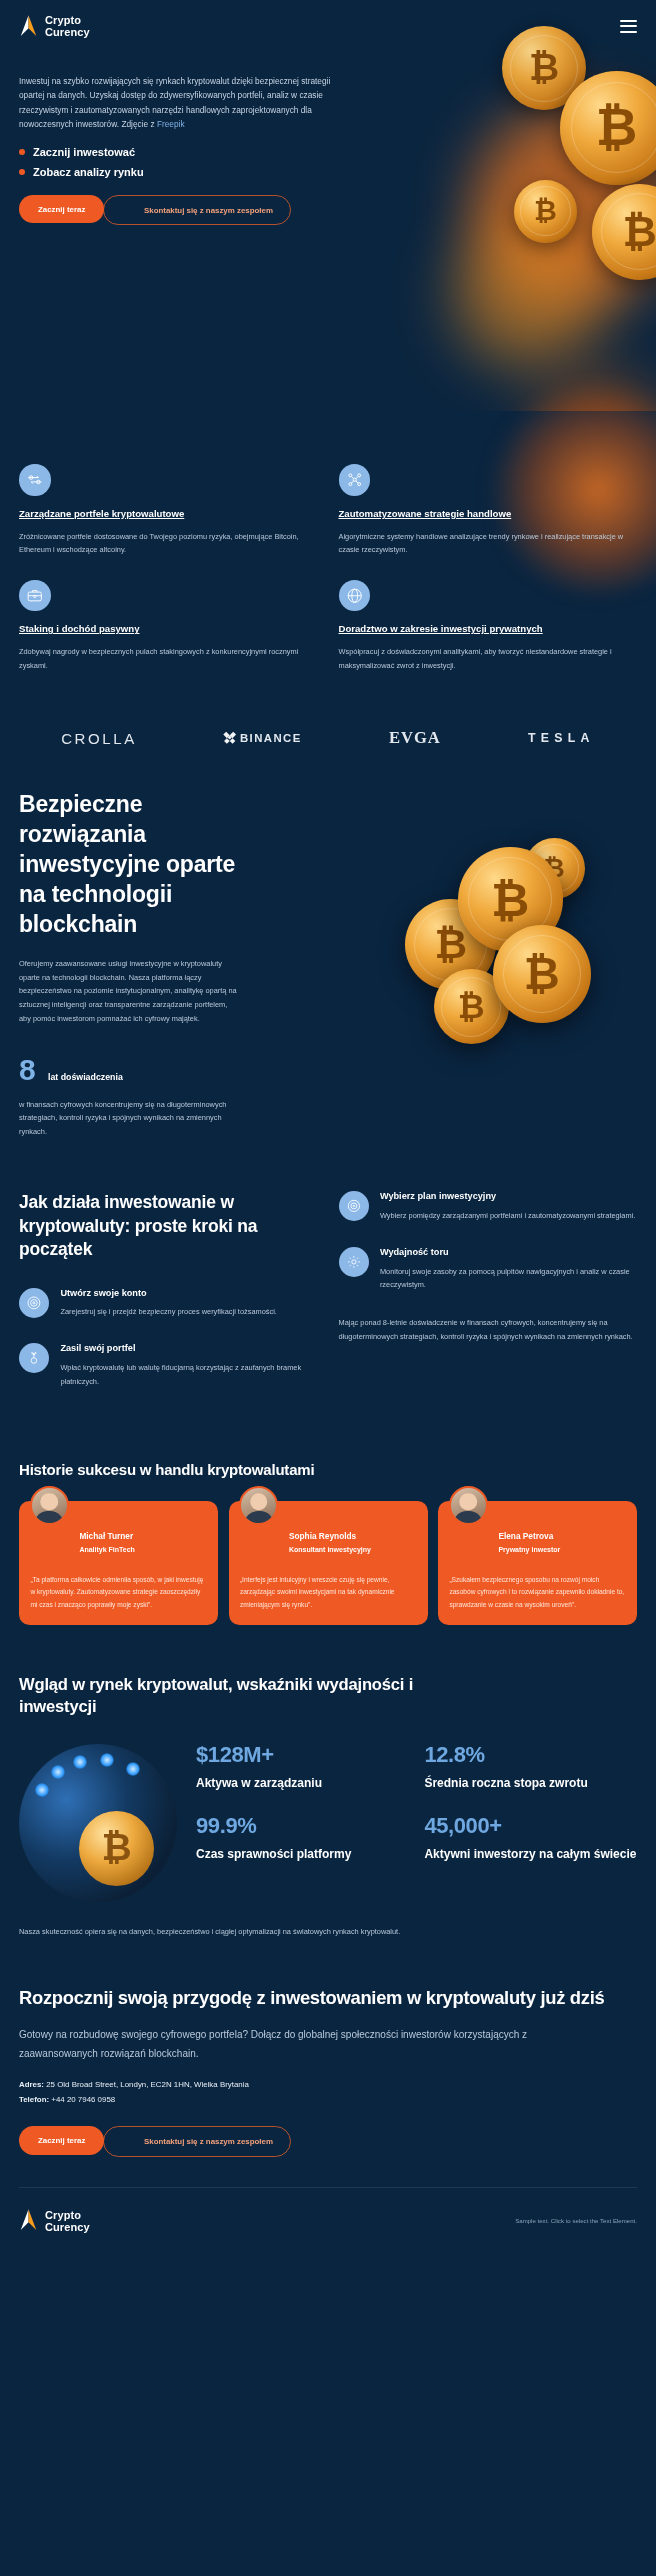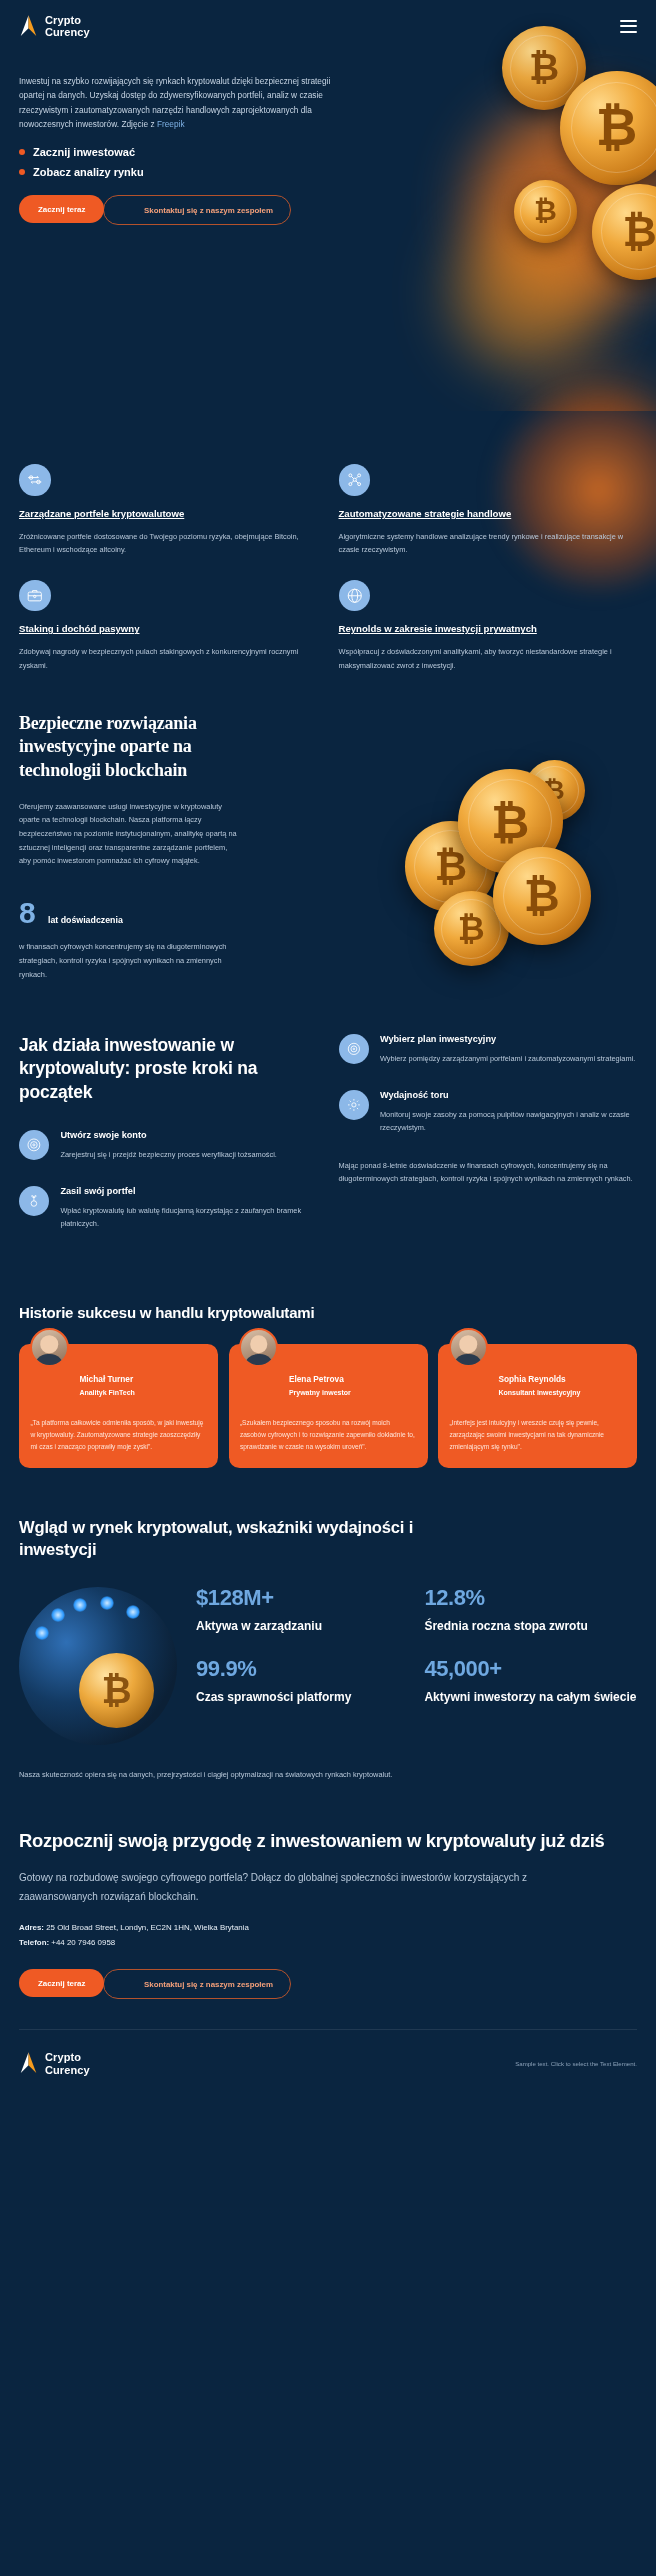--- a/index.html
+++ b/index.html
@@ -106,21 +106,21 @@
   .bin-mark { width:11.4px; height:11.4px; transform:rotate(45deg); position:relative; flex:none; }
   .bin-mark i { position:absolute; background:#fff; display:block; }
   .bin-mark i:nth-child(1){ width:4.4px;height:4.4px; left:3.5px; top:-0.9px;}
   .bin-mark i:nth-child(2){ width:4.4px;height:4.4px; left:-0.9px; top:3.5px;}
   .bin-mark i:nth-child(3){ width:4.4px;height:4.4px; left:7.9px; top:3.5px;}
   .bin-mark i:nth-child(4){ width:4.4px;height:4.4px; left:3.5px; top:7.9px;}
   .bin-mark i:nth-child(5){ width:3.5px;height:3.5px; left:3.9px; top:3.9px;}
 
   
   .blockchain { position:relative; padding:14px 19px 35px 19px; }
-  .bc-head { font-size:18px; line-height:1.3; font-weight:700; max-width:228px; letter-spacing:-0.2px;font-family:Liberation Serif, serif; }
+  .bc-head { font-size:23px; line-height:1.3; font-weight:700; max-width:228px; letter-spacing:-0.2px; }
   .bc-para { font-size:7.4px; line-height:1.85; color:#b9c9da; max-width:219px; margin-top:17.5px; }
   .bc-stat { display:flex; align-items:baseline; gap:12.3px; margin-top:30px; }
   .bc-stat .num { font-size:30px; font-weight:700; color:#7fb2e5; line-height:1; }
   .bc-stat .lbl { font-size:8.8px; font-weight:700; }
   .bc-stat-desc { font-size:7.4px; line-height:1.85; color:#b9c9da; max-width:219px; margin-top:12.3px; }
   .bc-art { position:absolute; right:5.3px; top:53px; width:263px; height:236px; }
   .bc-art .coin { box-shadow:0 7px 23px rgba(0,0,0,.5); }
   .bc-art .b1{ width:105px;height:105px; left:70px; top:17.5px; font-size:47px;}
   .bc-art .b2{ width:91px;height:91px; left:17.5px; top:70px; font-size:40px;}
   .bc-art .b3{ width:98px;height:98px; left:105px; top:96px; font-size:44px;}
@@ -286,27 +286,48 @@
       </div>
 
       <div class="svc-card">
         <div class="svc-icon">
           <svg width="17.5" height="17.5" viewBox="0 0 24 24" fill="none" stroke="#ffffff" stroke-width="1.3">
             <circle cx="12" cy="12" r="9"></circle>
               <ellipse cx="12" cy="12" rx="4" ry="9"></ellipse>
               <path d="M3 12h18"></path>
           </svg>
         </div>
-        <div class="svc-title">Reynolds w zakresie inwestycji prywatnych</div>
+        <div class="svc-title">Doradztwo w zakresie inwestycji prywatnych</div>
         <div class="svc-desc">Współpracuj z doświadczonymi analitykami, aby tworzyć niestandardowe strategie i maksymalizować zwrot z inwestycji.</div>
       </div>
 
     </div>
   </section>
 
+  <section class="brands">
+    <div class="brand">
+      <span class="brand-crolla">CROLLA</span>
+    </div>
+    <div class="brand">
+      <span class="bin-mark">
+          <i></i>
+          <i></i>
+          <i></i>
+          <i></i>
+          <i></i>
+        </span>
+      <span class="brand-binance">BINANCE</span>
+    </div>
+    <div class="brand">
+      <span class="brand-evga">EVGA</span>
+    </div>
+    <div class="brand">
+      <span class="brand-tesla">TESLA</span>
+    </div>
+  </section>
 
   <section class="blockchain">
     <div class="bc-art">
       <div class="coin b2">₿</div>
       <div class="coin b5">₿</div>
       <div class="coin b1">₿</div>
       <div class="coin b4">₿</div>
       <div class="coin b3">₿</div>
     </div>
     <h2 class="bc-head">Bezpieczne rozwiązania inwestycyjne oparte na technologii blockchain</h2>
@@ -394,33 +415,33 @@
         <div class="tname">Michał Turner</div>
         <div class="trole">Analityk FinTech</div>
         <div class="tquote">„Ta platforma całkowicie odmieniła sposób, w jaki inwestuję w kryptowaluty. Zautomatyzowane strategie zaoszczędziły mi czas i znacząco poprawiły moje zyski".</div>
       </div>
 
       <div class="tcard">
         <div class="tavatar">
             <span class="face"></span>
             <span class="body"></span>
           </div>
-        <div class="tname">Elena Petrova</div>
-        <div class="trole">Prywatny inwestor</div>
-        <div class="tquote">„Szukałem bezpiecznego sposobu na rozwój moich zasobów cyfrowych i to rozwiązanie zapewniło dokładnie to, sprawdzanie w czasie na wysokim uroveň".</div>
+        <div class="tname">Sophia Reynolds</div>
+        <div class="trole">Konsultant inwestycyjny</div>
+        <div class="tquote">„Interfejs jest intuicyjny i wreszcie czuję się pewnie, zarządzając swoimi inwestycjami na tak dynamicznie zmieniającym się rynku".</div>
       </div>
 
       <div class="tcard">
         <div class="tavatar">
             <span class="face"></span>
             <span class="body"></span>
           </div>
-        <div class="tname">Sophia Reynolds</div>
-        <div class="trole">Konsultant inwestycyjny</div>
-        <div class="tquote">„Interfejs jest intuicyjny i wreszcie czuję się pewnie, zarządzając swoimi inwestycjami na tak dynamicznie zmieniającym się rynku".</div>
+        <div class="tname">Elena Petrova</div>
+        <div class="trole">Prywatny inwestor</div>
+        <div class="tquote">„Szukałem bezpiecznego sposobu na rozwój moich zasobów cyfrowych i to rozwiązanie zapewniło dokładnie to, sprawdzanie w czasie na wysokim uroveň".</div>
       </div>
 
     </div>
   </section>
 
   <section class="metrics">
     <h2 class="metrics-title">Wgląd w rynek kryptowalut, wskaźniki wydajności i inwestycji</h2>
     <div class="metrics-body">
       <div class="metrics-photo">
         <span class="led" style="left:15.8px;top:39px;"></span>
@@ -442,21 +463,21 @@
         <div>
           <div class="stat-num">99.9%</div>
           <div class="stat-lbl">Czas sprawności platformy</div>
         </div>
         <div>
           <div class="stat-num">45,000+</div>
           <div class="stat-lbl">Aktywni inwestorzy na całym świecie</div>
         </div>
       </div>
     </div>
-    <p class="metrics-note">Nasza skuteczność opiera się na danych, przejrzystości i ciągłej optymalizacji na światowych rynkach kryptowalut.</p>
+    <p class="metrics-note">Nasza skuteczność opiera się na danych, bezpieczeństwo i ciągłej optymalizacji na światowych rynkach kryptowalut.</p>
   </section>
 
   <section class="cta">
     <h2 class="cta-title">Rozpocznij swoją przygodę z inwestowaniem w kryptowaluty już dziś</h2>
     <p class="cta-para">Gotowy na rozbudowę swojego cyfrowego portfela? Dołącz do globalnej społeczności inwestorów korzystających z zaawansowanych rozwiązań blockchain.</p>
     <div class="cta-contact">
       <div><b>Adres:</b> <span>25 Old Broad Street, Londyn, EC2N 1HN, Wielka Brytania</span></div>
       <div><b>Telefon:</b> <span>+44 20 7946 0958</span></div>
     </div>
     <div class="btn-row" style="position:relative;">

